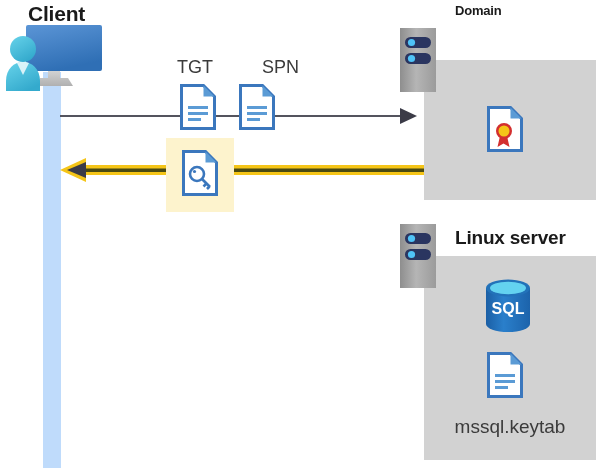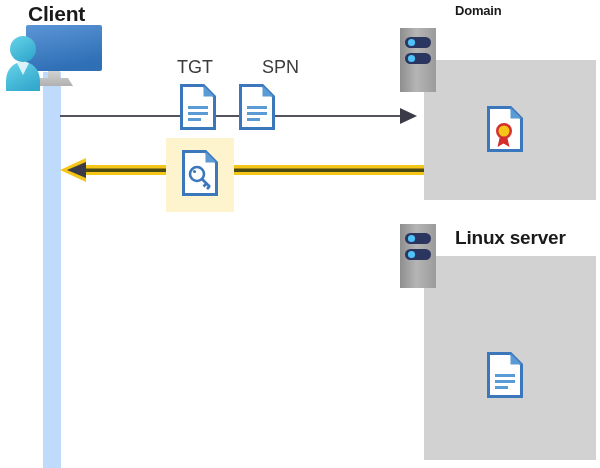--- a/index.html
+++ b/index.html
@@ -237,26 +237,42 @@
     <svg width="36" height="64" viewBox="0 0 36 64">
       <rect x="0" y="0" width="36" height="64" fill="url(#rackGrad)"></rect>
       <rect x="5" y="9" width="26" height="11" rx="5.5" fill="#2a3560"></rect>
       <rect x="5" y="25" width="26" height="11" rx="5.5" fill="#2a3560"></rect>
       <circle cx="11.5" cy="14.5" r="3.6" fill="#4fc3f7"></circle>
       <circle cx="11.5" cy="30.5" r="3.6" fill="#4fc3f7"></circle>
     </svg>
   </div>
   <div class="abs title" id="linux-title">Linux server</div>
 
+  <div class="abs" id="sql-icon">
+    <svg width="50" height="56" viewBox="0 0 50 56">
+      <defs>
+        <linearGradient id="sqlBody" x1="0" y1="0" x2="1" y2="0">
+          <stop offset="0%" stop-color="#1b5fa5"></stop>
+          <stop offset="40%" stop-color="#2a7fcb"></stop>
+          <stop offset="100%" stop-color="#1c63ab"></stop>
+        </linearGradient>
+      </defs>
+      <path d="M3 10 h44 v36 a22 8 0 0 1 -44 0 z" fill="url(#sqlBody)"></path>
+      <ellipse cx="25" cy="10" rx="22" ry="8.5" fill="#2272b9"></ellipse>
+      <ellipse cx="25" cy="10" rx="18" ry="6.2" fill="#63d2f0"></ellipse>
+      <text x="25" y="36" font-family="'Liberation Sans', sans-serif" font-size="16" font-weight="bold" fill="#ffffff" text-anchor="middle">SQL</text>
+    </svg>
+  </div>
 
   <div class="abs docicon" id="keytab-doc">
     <svg width="36" height="46" viewBox="0 0 36 46">
       <path d="M1.5 1.5 h22 l11 11 v32 h-33 z" fill="#ffffff" stroke="#3b77bd" stroke-width="3"></path>
       <path d="M23.5 1.5 l11 11 h-11 z" fill="#5b9bd5"></path>
       <g fill="#5b9bd5">
         <rect x="8" y="22" width="20" height="3"></rect>
         <rect x="8" y="28" width="20" height="3"></rect>
         <rect x="8" y="34" width="13" height="3"></rect>
       </g>
     </svg>
   </div>
+  <div class="abs" id="keytab-label">mssql.keytab</div>
 
 </div>
 
 </body></html>

